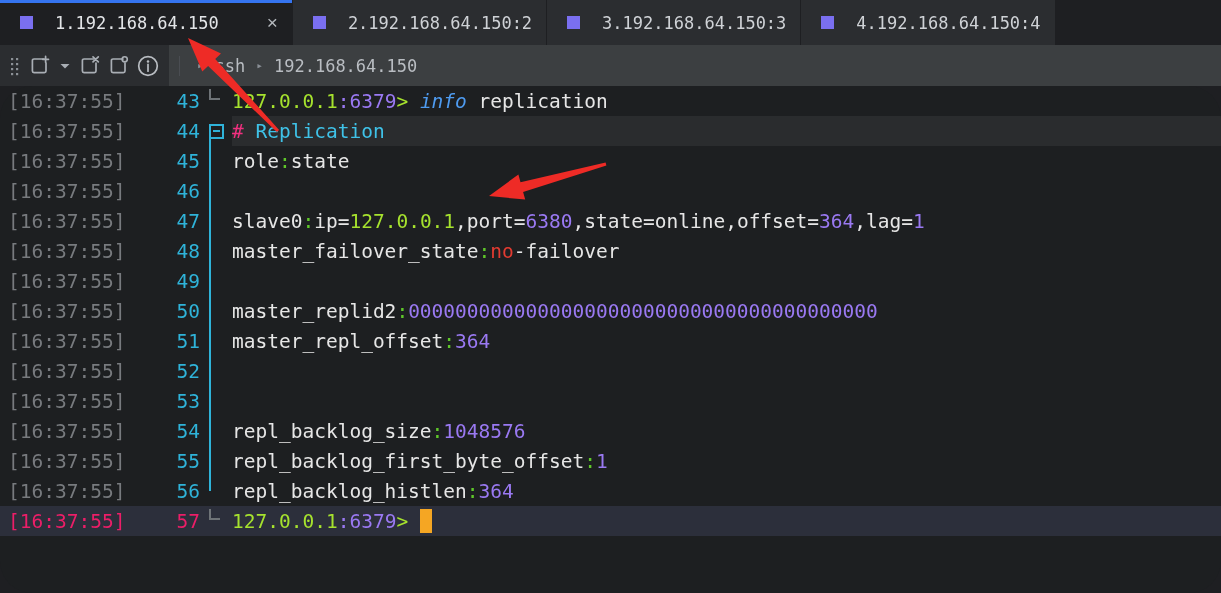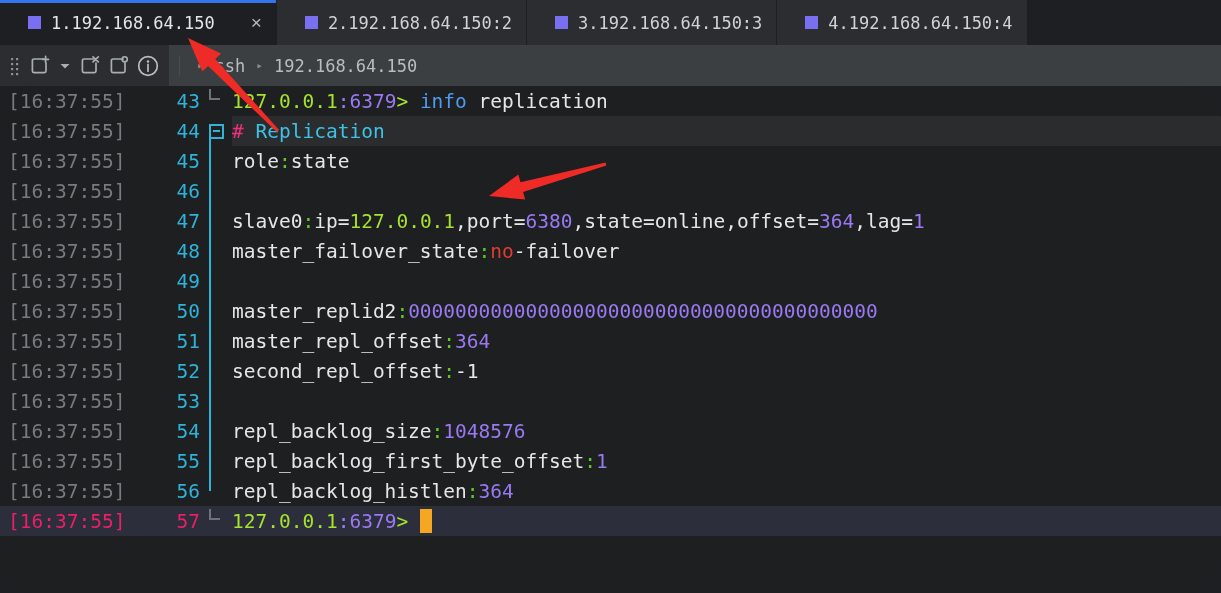--- a/index.html
+++ b/index.html
@@ -25,22 +25,22 @@
   .tabbar {
     display: flex;
     height: 45px;
     background: #1e1f22;
     align-items: stretch;
   }
   .tab {
     position: relative;
     display: flex;
     align-items: center;
-    gap: 10px;
-    padding: 0 14px 0 28px;
+    gap: 22px;
+    padding: 0 14px 0 20px;
     min-width: 0;
     background: #2b2d30;
     border-right: 1px solid #1e1f22;
     box-sizing: border-box;
   }
   .tab.active {
     background: #1e1f22;
   }
   .tab.active::before {
     content: "";
@@ -208,21 +208,21 @@
   .guide.down { top: 14px; }
   .guide.up { bottom: 15px; top: 0; }
   .txt { flex: 1; }
 
   
   .c-white  { color: #e6e6e6; }
   .c-green  { color: #a6e22e; }
   .c-purple { color: #9a79f2; }
   .c-cyan   { color: #3fc2e8; }
   .c-pink   { color: #f0307f; }
-  .c-blue   { color: #4e9bf0; }
+  .c-blue   { color: #4e9bf0; font-style: italic; }
   .c-red    { color: #e23b31; }
   .c-gcolon { color: #5fc72a; }
 
   .fold-hl {
     position: absolute;
     left: 232px;
     right: 0;
     top: 0;
     height: 30px;
     background: #2a2c2e;
@@ -345,21 +345,21 @@
   <div class="terminal" id="term">
       <div class="line"><span class="ts">[16:37:55]</span><span class="ln">43</span><span class="fold"><span class="fold-bracket"></span></span><span class="txt"><span class="c-green">127.0.0.1</span><span class="c-purple">:</span><span class="c-purple">6379</span><span class="c-green">&gt; </span><span class="c-blue">info</span><span class="c-white"> replication</span></span></div>
       <div class="line"><div class="fold-hl"></div><span class="ts">[16:37:55]</span><span class="ln">44</span><span class="fold"><span class="guide down"></span><span class="fold-box"></span></span><span class="txt"><span class="c-pink">#</span><span class="c-cyan"> Replication</span></span></div>
       <div class="line"><span class="ts">[16:37:55]</span><span class="ln">45</span><span class="fold"><span class="guide"></span></span><span class="txt"><span class="c-white">role</span><span class="c-gcolon">:</span><span class="c-white">state</span></span></div>
       <div class="line"><span class="ts">[16:37:55]</span><span class="ln">46</span><span class="fold"><span class="guide"></span></span></div>
       <div class="line"><span class="ts">[16:37:55]</span><span class="ln">47</span><span class="fold"><span class="guide"></span></span><span class="txt"><span class="c-white">slave0</span><span class="c-gcolon">:</span><span class="c-white">ip=</span><span class="c-green">127.0.0.1</span><span class="c-white">,port=</span><span class="c-purple">6380</span><span class="c-white">,state=online,offset=</span><span class="c-purple">364</span><span class="c-white">,lag=</span><span class="c-purple">1</span></span></div>
       <div class="line"><span class="ts">[16:37:55]</span><span class="ln">48</span><span class="fold"><span class="guide"></span></span><span class="txt"><span class="c-white">master_failover_state</span><span class="c-gcolon">:</span><span class="c-red">no</span><span class="c-white">-failover</span></span></div>
       <div class="line"><span class="ts">[16:37:55]</span><span class="ln">49</span><span class="fold"><span class="guide"></span></span></div>
       <div class="line"><span class="ts">[16:37:55]</span><span class="ln">50</span><span class="fold"><span class="guide"></span></span><span class="txt"><span class="c-white">master_replid2</span><span class="c-gcolon">:</span><span class="c-purple">0000000000000000000000000000000000000000</span></span></div>
       <div class="line"><span class="ts">[16:37:55]</span><span class="ln">51</span><span class="fold"><span class="guide"></span></span><span class="txt"><span class="c-white">master_repl_offset</span><span class="c-gcolon">:</span><span class="c-purple">364</span></span></div>
-      <div class="line"><span class="ts">[16:37:55]</span><span class="ln">52</span><span class="fold"><span class="guide"></span></span><span class="txt"><span class="c-white">second_repl_offset</span><span class="c-gcolon">:</span><span class="c-white">-1</span></span></div>
+      <div class="line"><span class="ts">[16:37:55]</span><span class="ln">52</span><span class="fold"><span class="guide"></span></span></div>
       <div class="line"><span class="ts">[16:37:55]</span><span class="ln">53</span><span class="fold"><span class="guide"></span></span></div>
       <div class="line"><span class="ts">[16:37:55]</span><span class="ln">54</span><span class="fold"><span class="guide"></span></span><span class="txt"><span class="c-white">repl_backlog_size</span><span class="c-gcolon">:</span><span class="c-purple">1048576</span></span></div>
       <div class="line"><span class="ts">[16:37:55]</span><span class="ln">55</span><span class="fold"><span class="guide"></span></span><span class="txt"><span class="c-white">repl_backlog_first_byte_offset</span><span class="c-gcolon">:</span><span class="c-purple">1</span></span></div>
       <div class="line"><span class="ts">[16:37:55]</span><span class="ln">56</span><span class="fold"><span class="guide up"></span></span><span class="txt"><span class="c-white">repl_backlog_histlen</span><span class="c-gcolon">:</span><span class="c-purple">364</span></span></div>
       <div class="line cur"><span class="ts">[16:37:55]</span><span class="ln">57</span><span class="fold"><span class="fold-bracket"></span></span><span class="txt"><span class="c-green">127.0.0.1</span><span class="c-purple">:</span><span class="c-purple">6379</span><span class="c-green">&gt; </span><span class="cursor"></span></span></div>
     </div>
 
   <svg class="annot" id="annot-layer">
       <polygon points="188.0,38.0 221.0,53.4 215.2,59.0 279.1,129.9 276.9,132.1 208.1,65.9 202.3,71.5" fill="#ee2b26"></polygon>
       <polygon points="489.0,196.0 518.4,174.5 520.5,182.2 605.6,162.5 606.4,165.5 523.1,191.9 525.2,199.6" fill="#ee2b26"></polygon>

